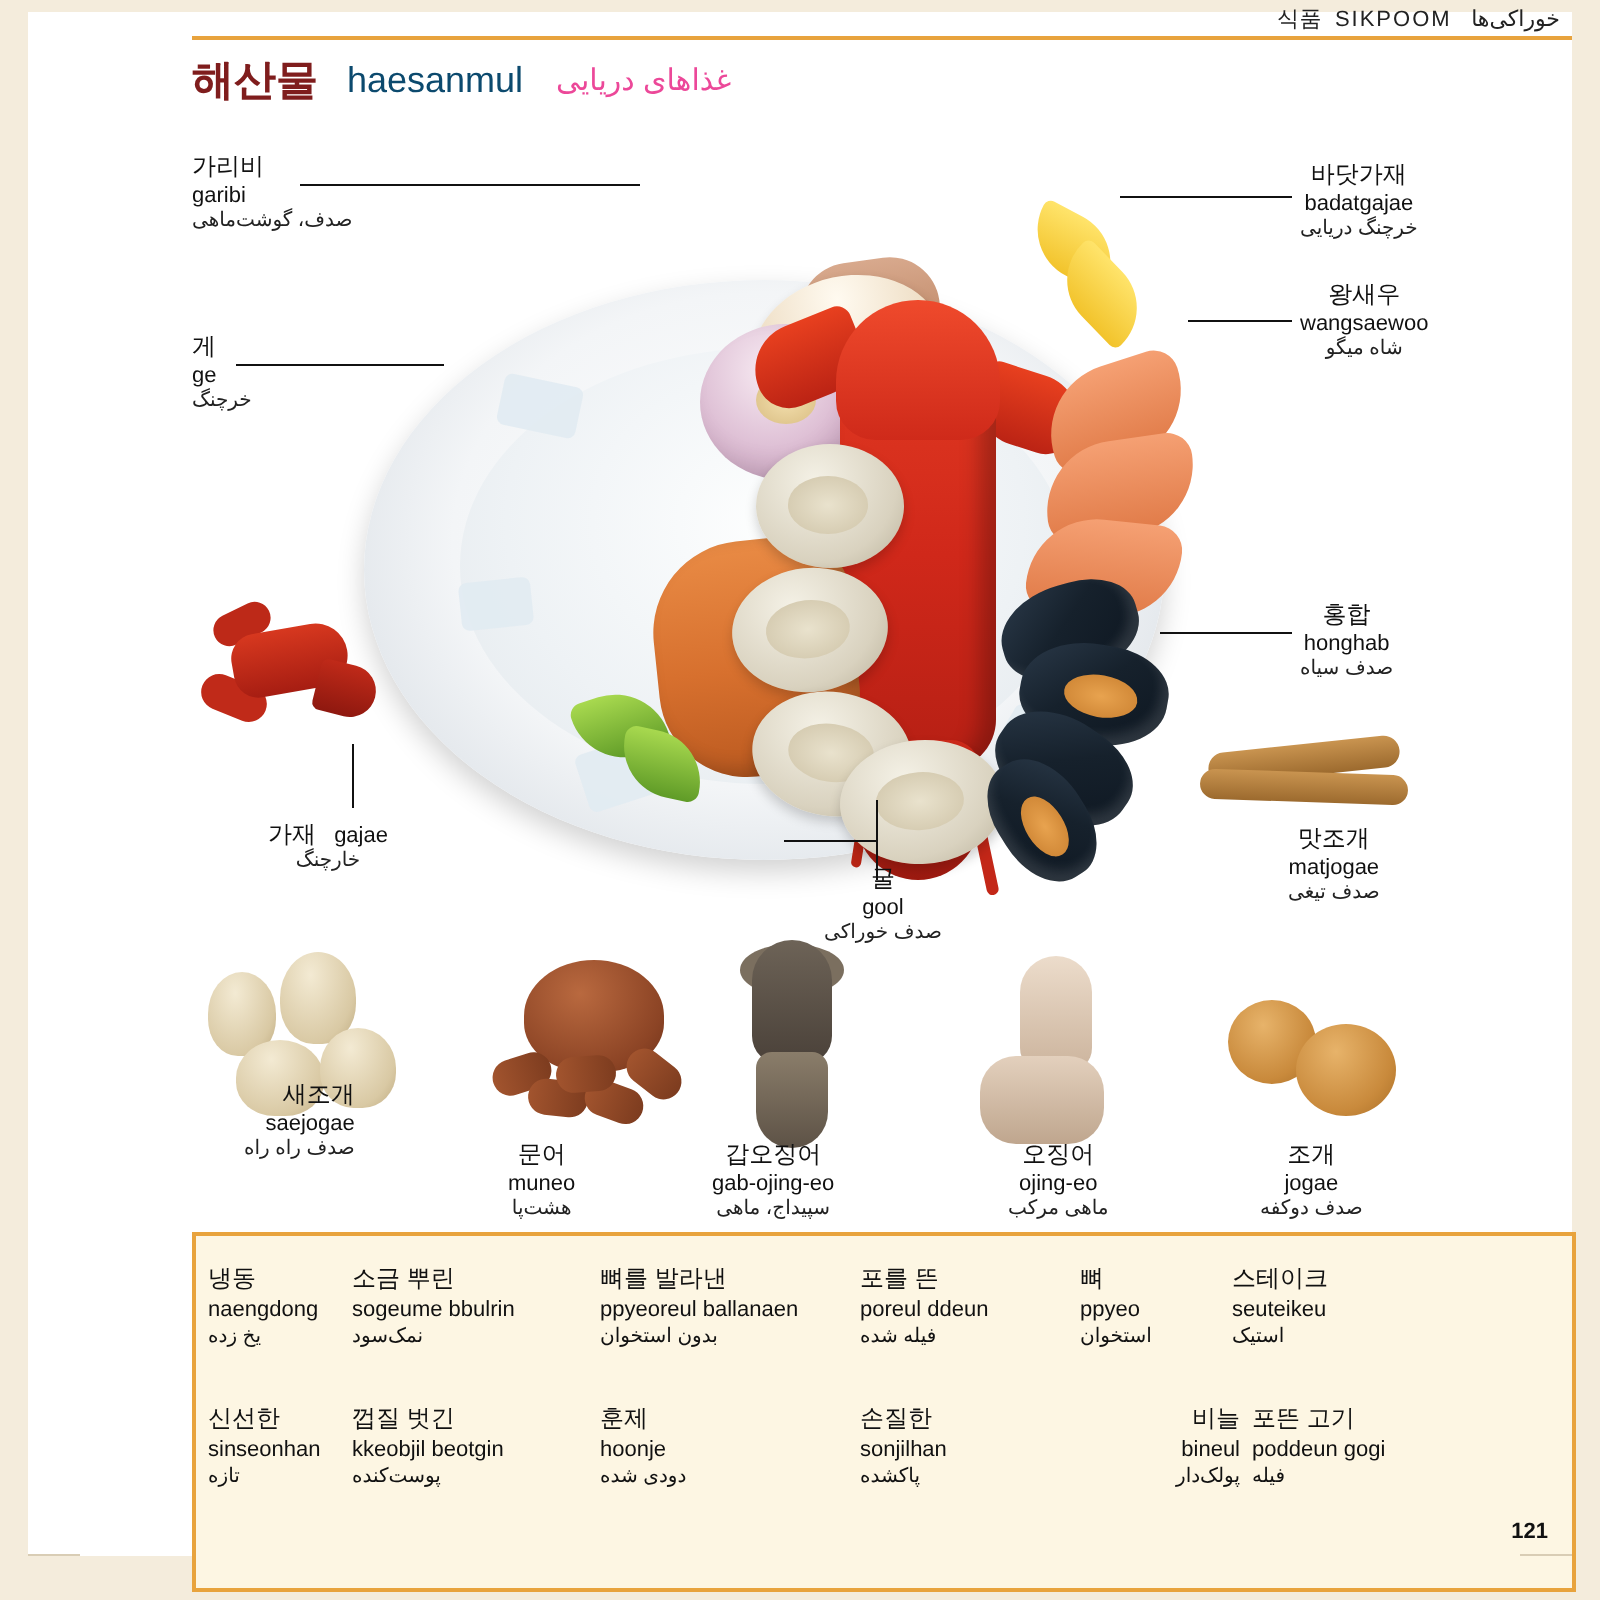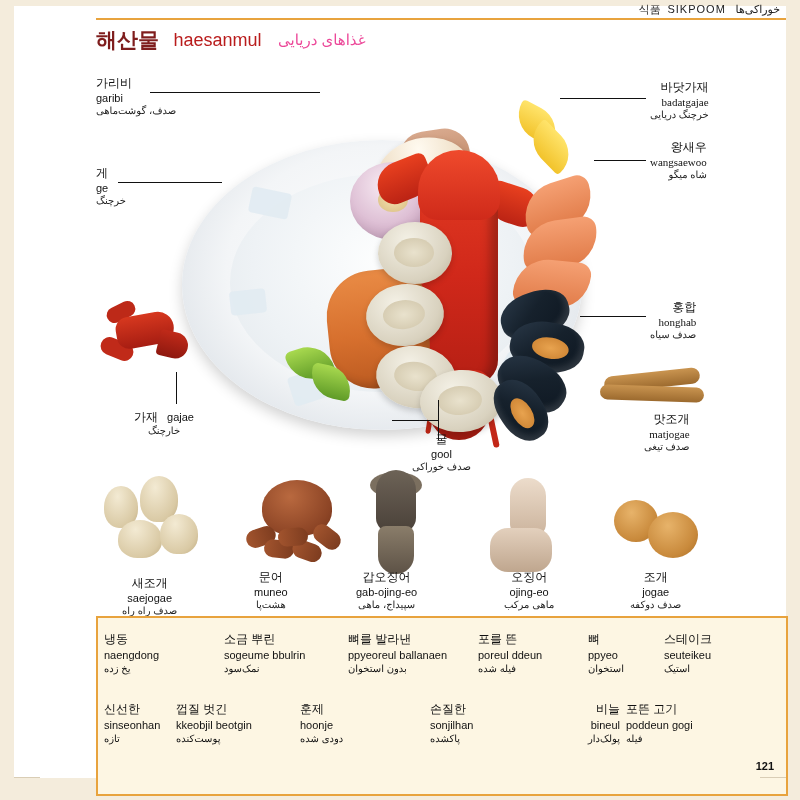--- a/index.html
+++ b/index.html
@@ -59,21 +59,21 @@
   
   .title {
     position: absolute;
     left: 96px; top: 26px;
     white-space: nowrap;
   }
   .title .t-kr {
     font-size: 21px; font-weight: bold; color: #7f1d1d; vertical-align: middle;
   }
   .title .t-rom {
-    font-size: 18px; color: #b91c1c; vertical-align: middle; margin-left: 10px;
+    font-size: 18px; color: #0c4a6e; vertical-align: middle; margin-left: 10px;
   }
   .title .t-fa {
     font-size: 15px; color: #ec4899; vertical-align: middle; margin-left: 12px;
   }
 
   
   .plate-wrap {
     position: absolute;
     left: 170px; top: 70px;
     width: 430px; height: 400px;
@@ -302,21 +302,21 @@
   .label {
     position: absolute;
     font-size: 11px;
     color: #111;
     line-height: 1.28;
     white-space: nowrap;
   }
   .label .kr { font-size: 12px; display:block; }
   .label .rom { font-size: 11px; display:block; }
   .label .fa { font-size: 10px; display:block; color:#222; }
-  .label.right { text-align: right; font-family: Liberation Serif, serif; }
+  .label.right { text-align: center; }
   .label.center { text-align: center; }
 
   .leader {
     position: absolute;
     background: #111;
     height: 1px;
   }
   .leader.v { width: 1px; }
 
   
@@ -514,21 +514,21 @@
     <span class="rom" style="display:inline; margin-left:6px;">gajae</span>
     <span class="fa">خارچنگ</span>
   </div>
 
   <div class="label center" style="left:412px; top:432px;">
     <span class="kr">굴</span>
     <span class="rom">gool</span>
     <span class="fa">صدف خوراکی</span>
   </div>
 
-  <div class="label center" style="left:122px; top:576px;">
+  <div class="label center" style="left:122px; top:540px;text-align:right;">
     <span class="kr">새조개</span>
     <span class="rom">saejogae</span>
     <span class="fa">صدف راه راه</span>
   </div>
 
   <div class="label center" style="left:254px; top:570px;">
     <span class="kr">문어</span>
     <span class="rom">muneo</span>
     <span class="fa">هشت‌پا</span>
   </div>
@@ -552,21 +552,21 @@
   </div>
 
   <div class="wordbox">
 
     <div class="wordrow r1">
       <div class="wcell" style="width:72px;">
         <span class="kr">냉동</span>
         <span class="rom">naengdong</span>
         <span class="fa">یخ زده</span>
       </div>
-      <div class="wcell" style="width:124px;margin-left:48px;">
+      <div class="wcell" style="width:124px;">
         <span class="kr">소금 뿌린</span>
         <span class="rom">sogeume bbulrin</span>
         <span class="fa">نمک‌سود</span>
       </div>
       <div class="wcell" style="width:130px;">
         <span class="kr">뼈를 발라낸</span>
         <span class="rom">ppyeoreul  ballanaen</span>
         <span class="fa">بدون استخوان</span>
       </div>
       <div class="wcell" style="width:110px;">

